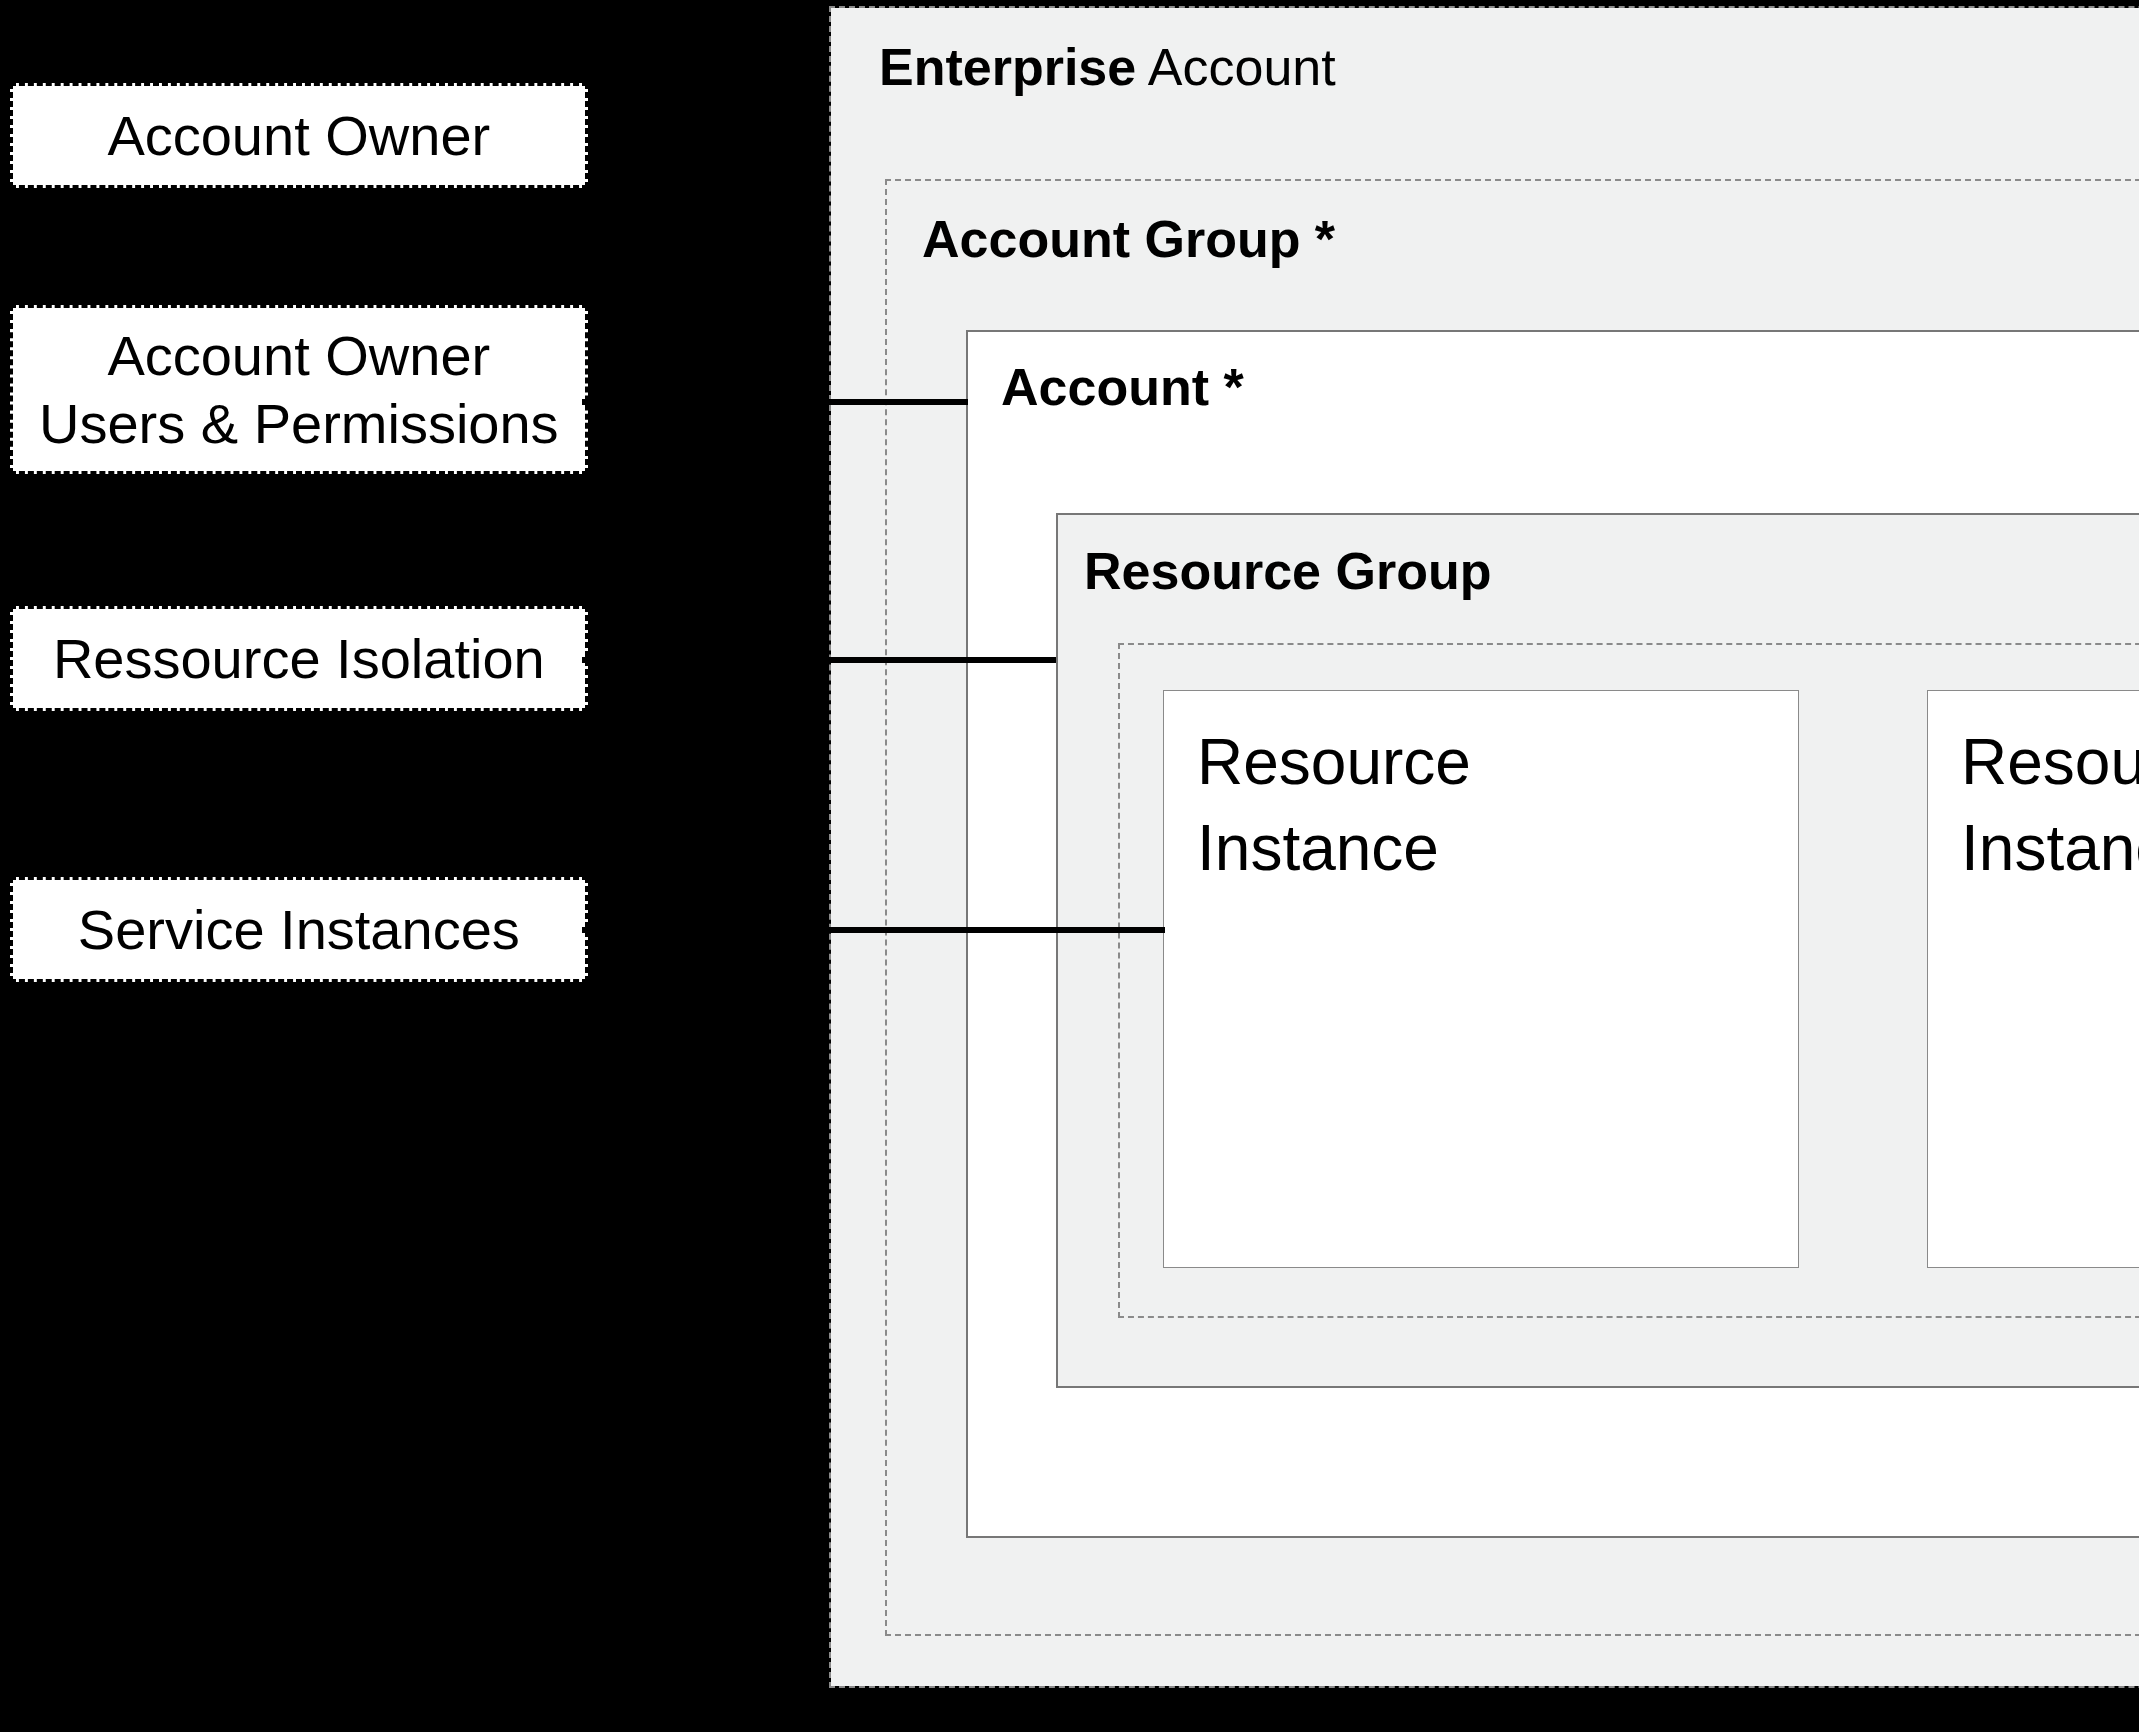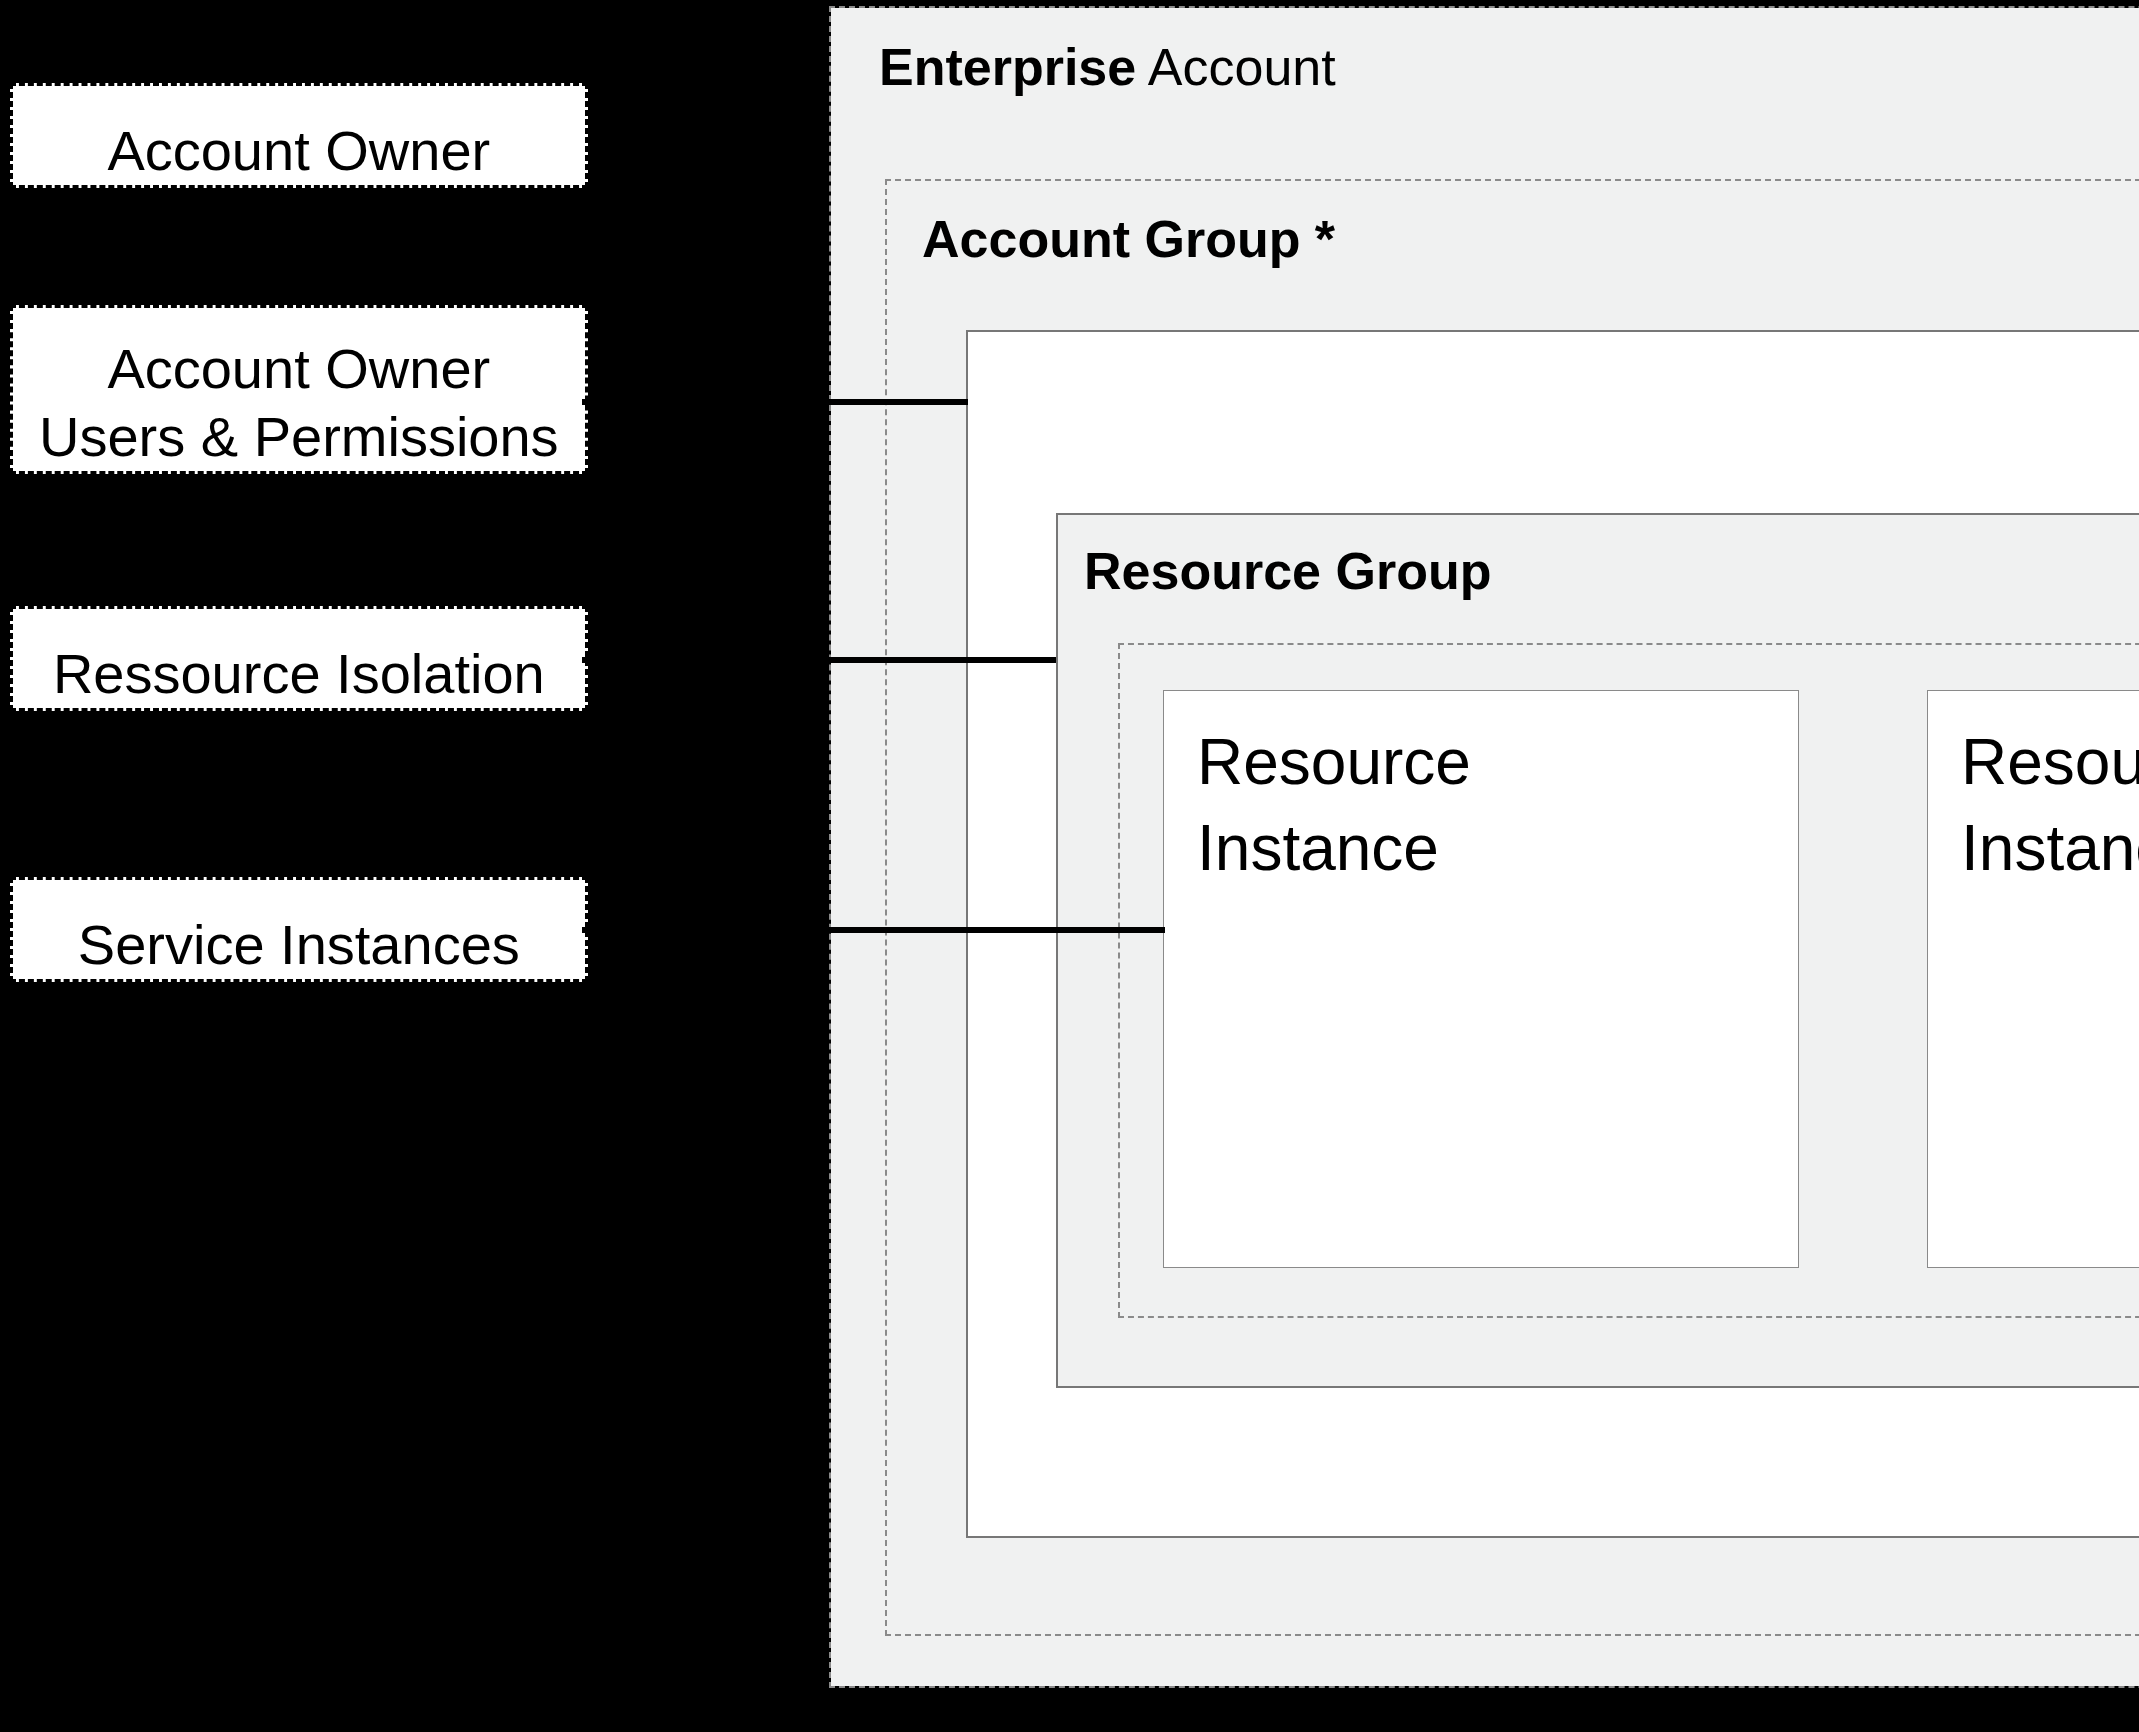--- a/index.html
+++ b/index.html
@@ -30,21 +30,21 @@
     left: 9.8px;
     width: 578px;
     background: var(--box-white);
     border: 3px dashed var(--label-border-black);
     color: var(--text-black);
     font-size: 56px;
     line-height: 68px;
     display: flex;
     flex-direction: column;
     align-items: center;
-    justify-content: flex-end;
+    justify-content: center;
     text-align: center;
     z-index: 3;
   }
   .side-label.l1 { top: 83px;  height: 105px; }
   .side-label.l2 { top: 305px;  height: 169px; }
   .side-label.l3 { top: 606px; height: 105px; }
   .side-label.l4 { top: 877px; height: 105px; }
 
   
   .connector {
@@ -156,20 +156,21 @@
 
   <div class="enterprise">
     <div class="box-title">
       <span class="t-bold">Enterprise</span><span> Account</span>
     </div>
 
     <div class="account-group">
       <div class="box-title">Account Group *</div>
 
       <div class="account">
+        <div class="box-title">Account *</div>
 
         <div class="resource-group">
           <div class="box-title">Resource Group</div>
 
           <div class="tag-region">
 
             <div class="resource-instance ri1">
               <div class="ri-text">
                 <div>Resource</div>
                 <div>Instance</div>

